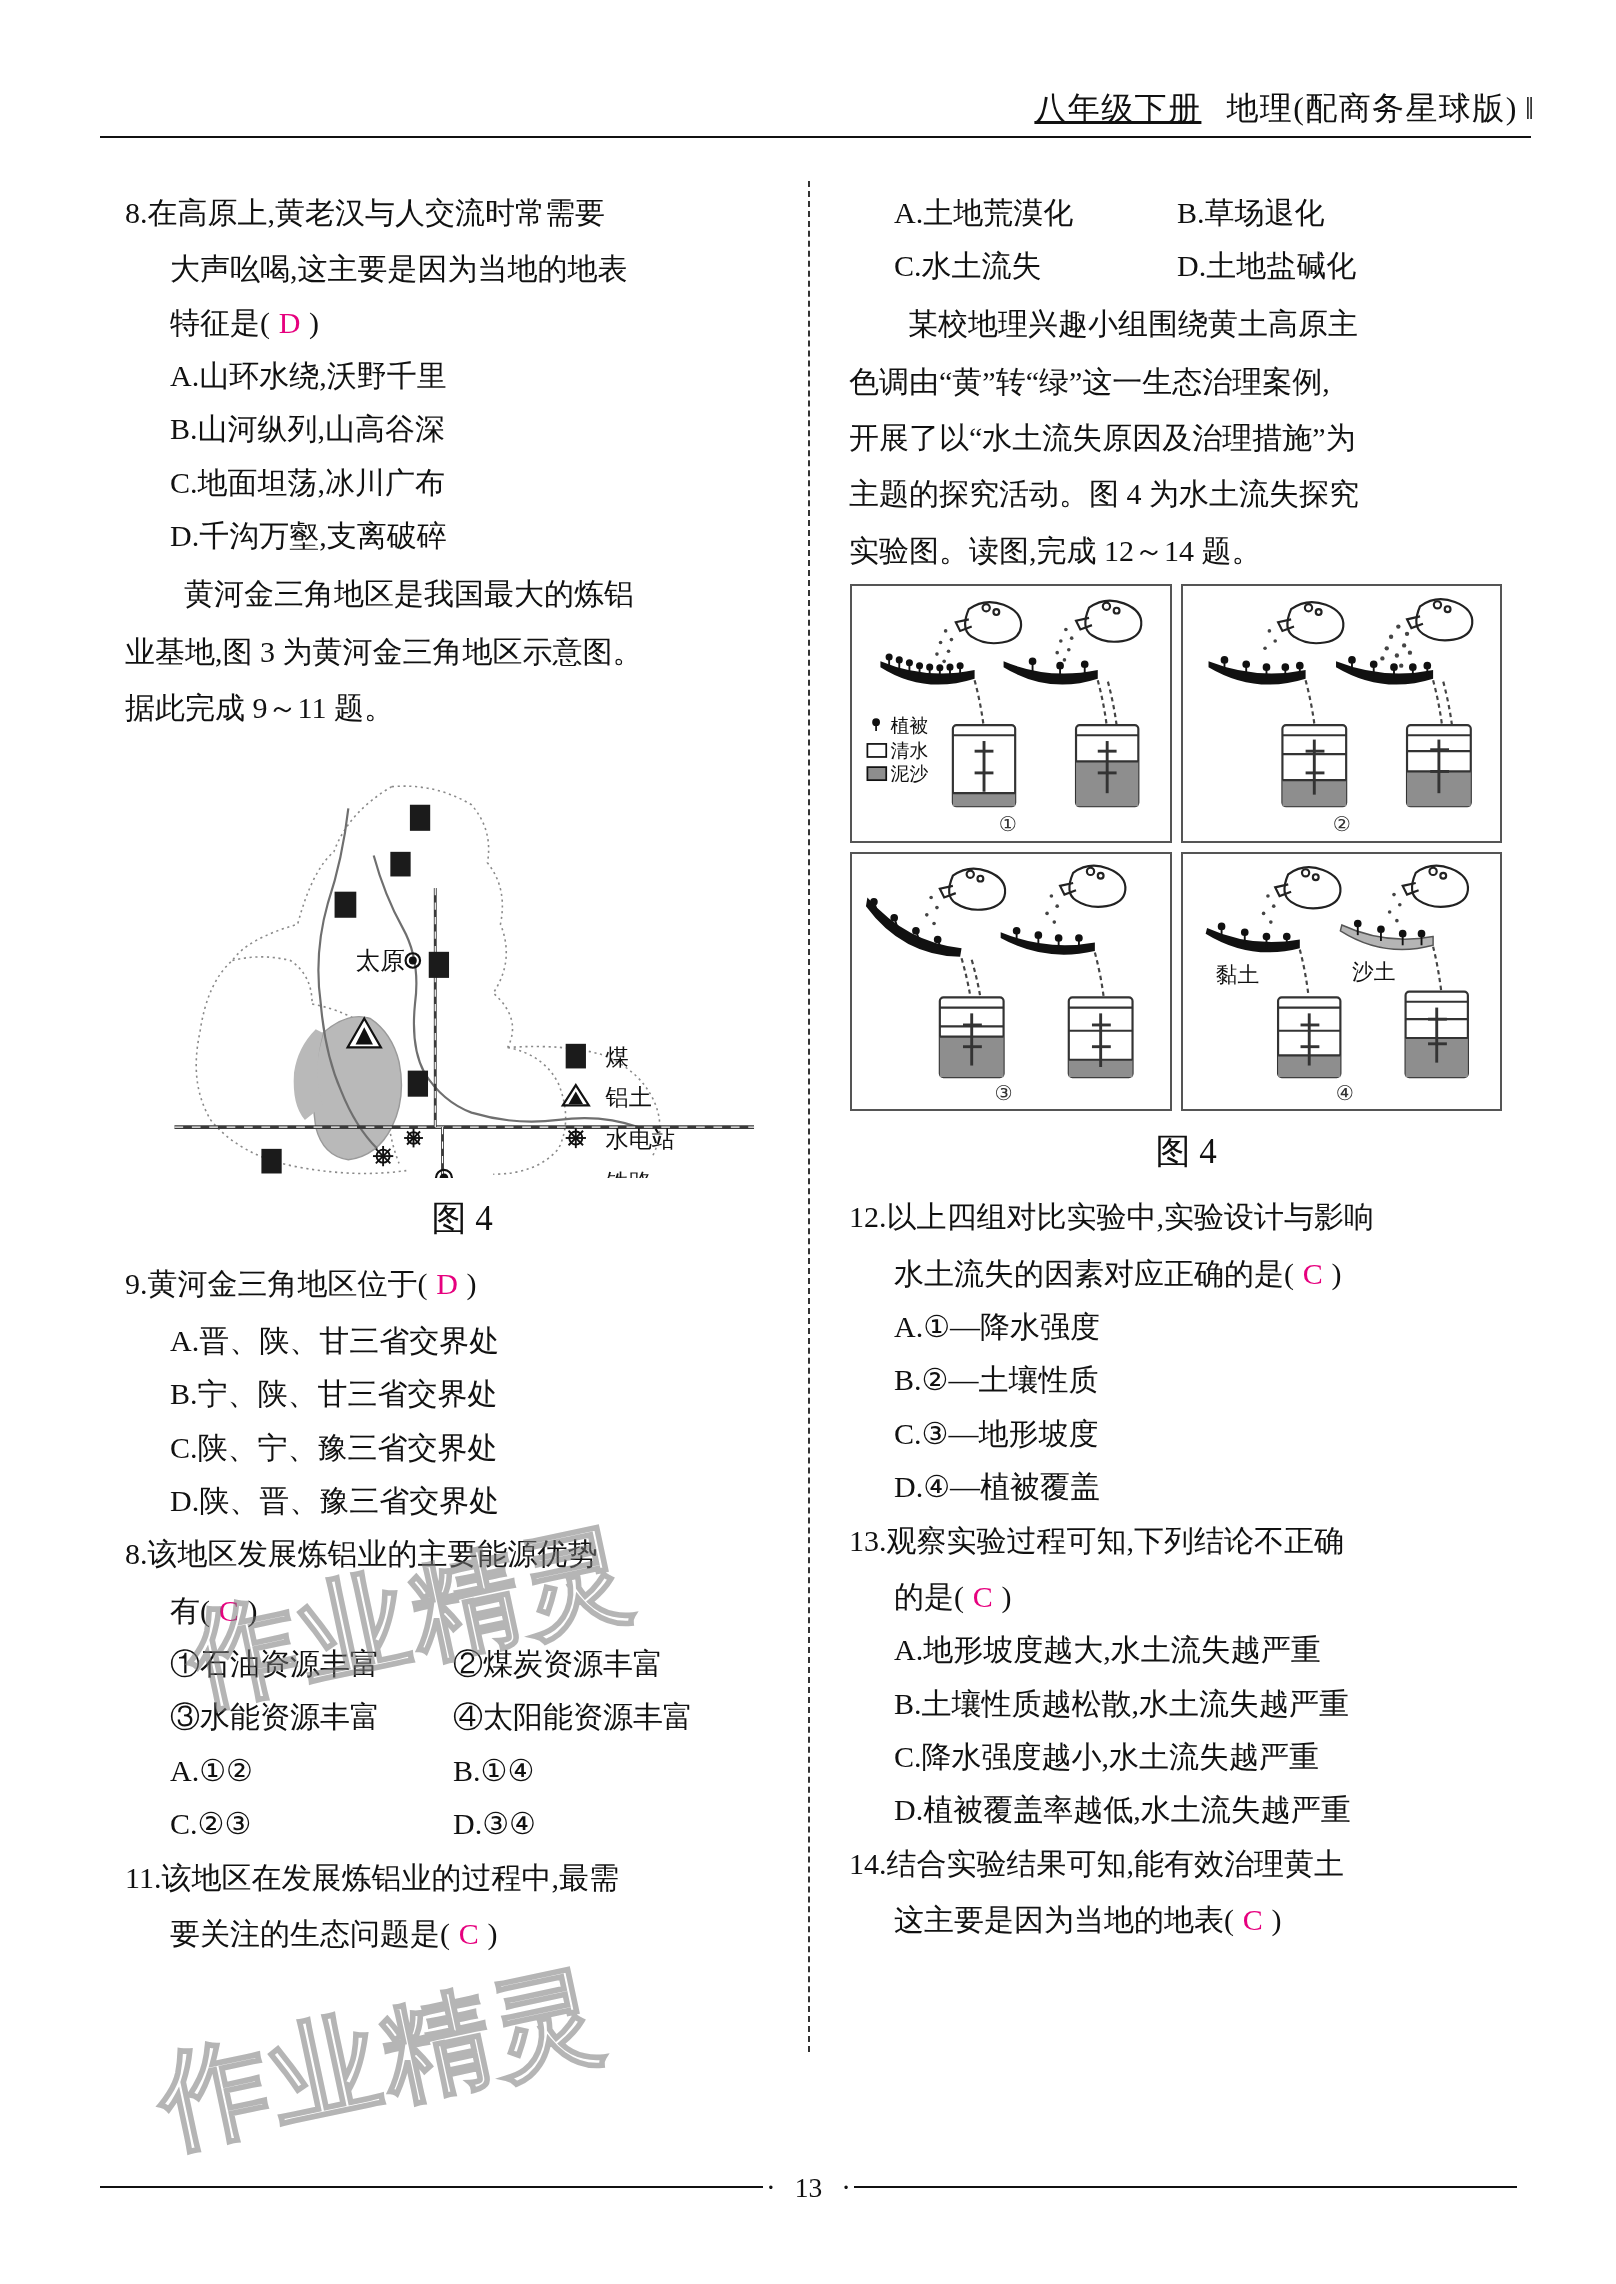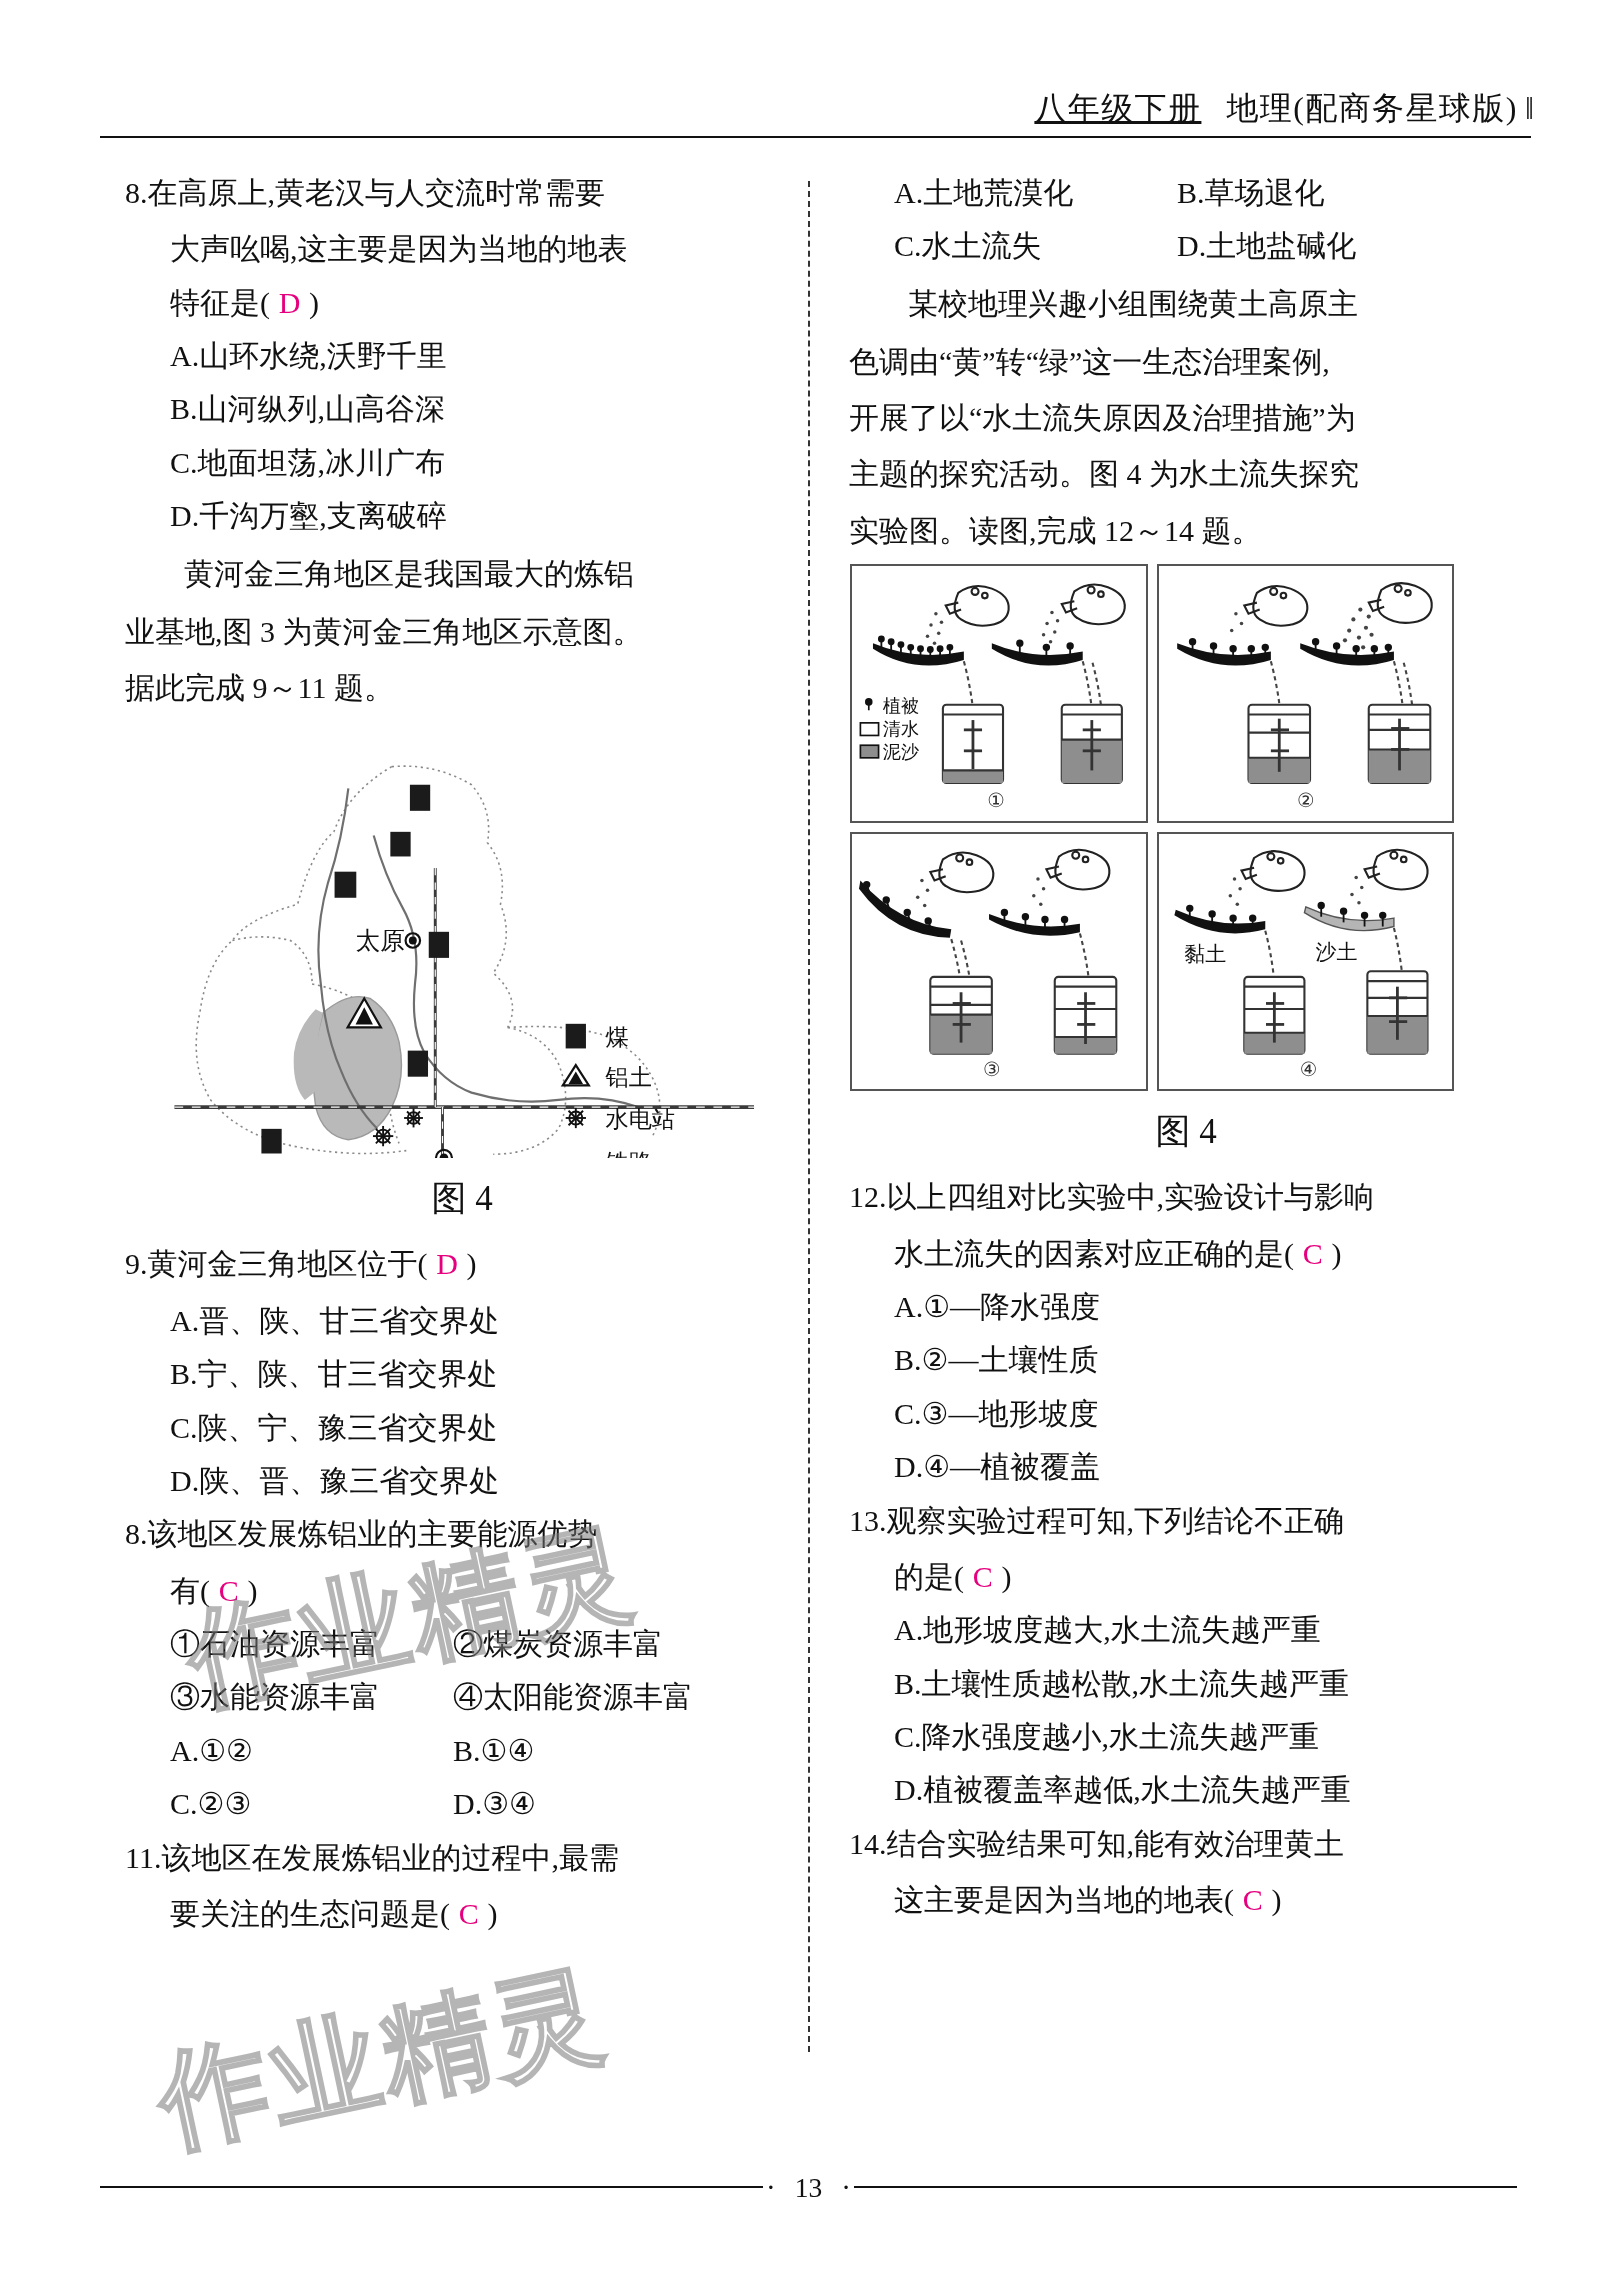--- a/index.html
+++ b/index.html
@@ -29,21 +29,21 @@
   .header .h-bars { margin-left: 7.2px; font-weight:300; letter-spacing:-2.9px; }
   .header-rule {
     position:absolute;
     top: 136px; left: 100px; right: 86px;
     height: 2.2px; background:#111;
   }
 
   
   .col {
     position:absolute;
-    top: 166px;
+    top: 186px;
     width: 674px;
     font-size: 30px;
     line-height: 1.78;
   }
   .col-left  { left: 125px; }
   .col-right { left: 849px; }
   .col-divider {
     position:absolute;
     top: 181px; bottom: 232px; left: 808px;
     border-left: 2.2px dashed #333;
@@ -79,21 +79,21 @@
   
   .map-wrap {
     position:relative;
     width: 652px; height: 435px;
     margin: 8.7px 0 0 5.8px;
   }
   .map-svg { display:block; }
 
   
   .exp-grid {
-    width: 604px;
+    width: 652px;
     margin: 7.2px 0 0 1.4px;
     display:grid;
     grid-template-columns: 1fr 1fr;
     gap: 8.7px;
   }
   .exp-panel {
     border: 2.2px solid #555;
     background:#fff;
     position:relative;
     height: 255px;

